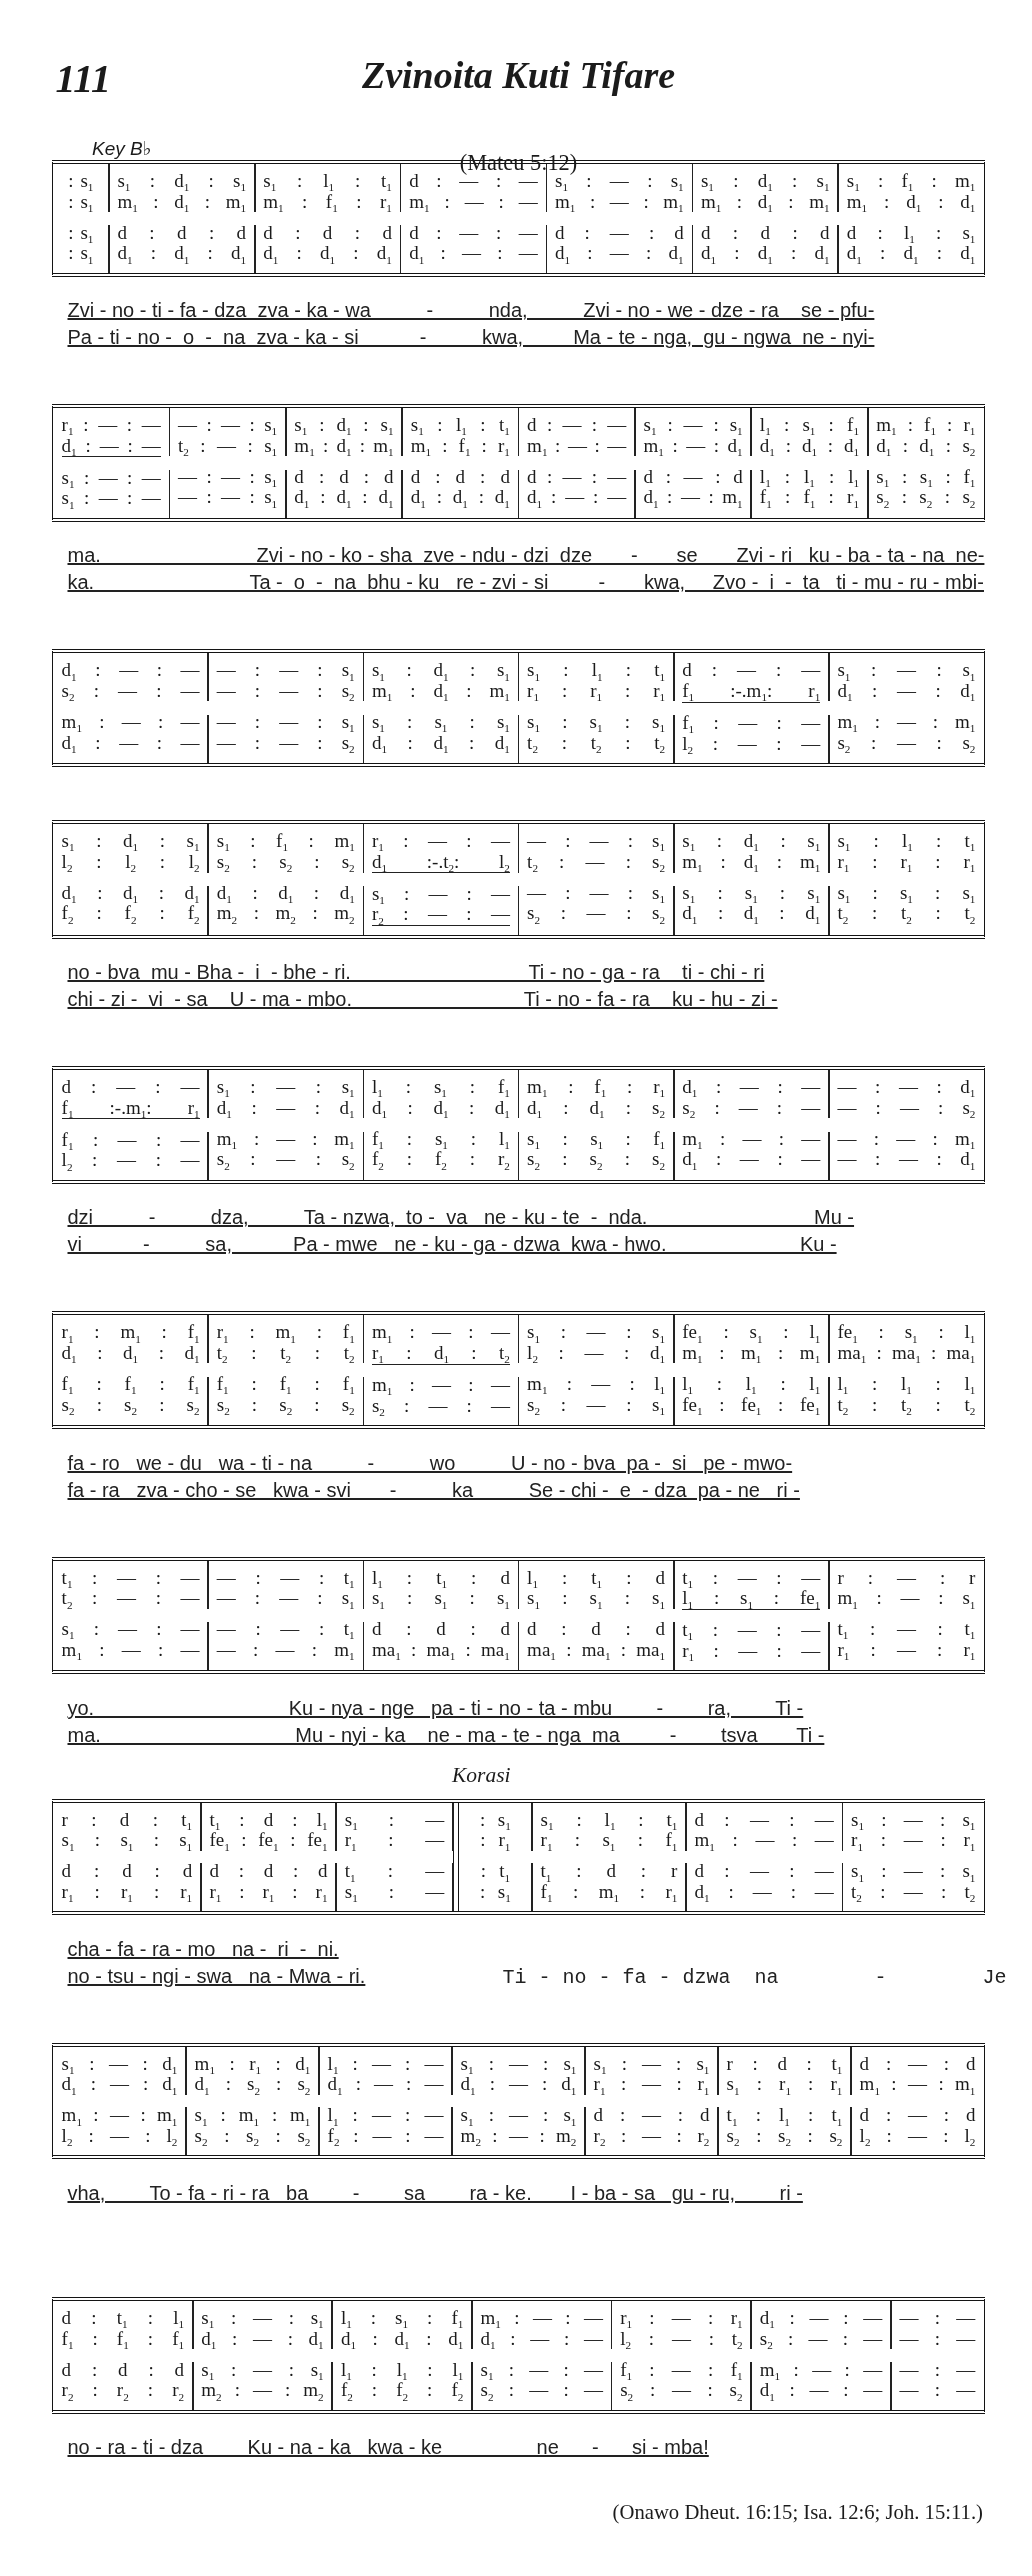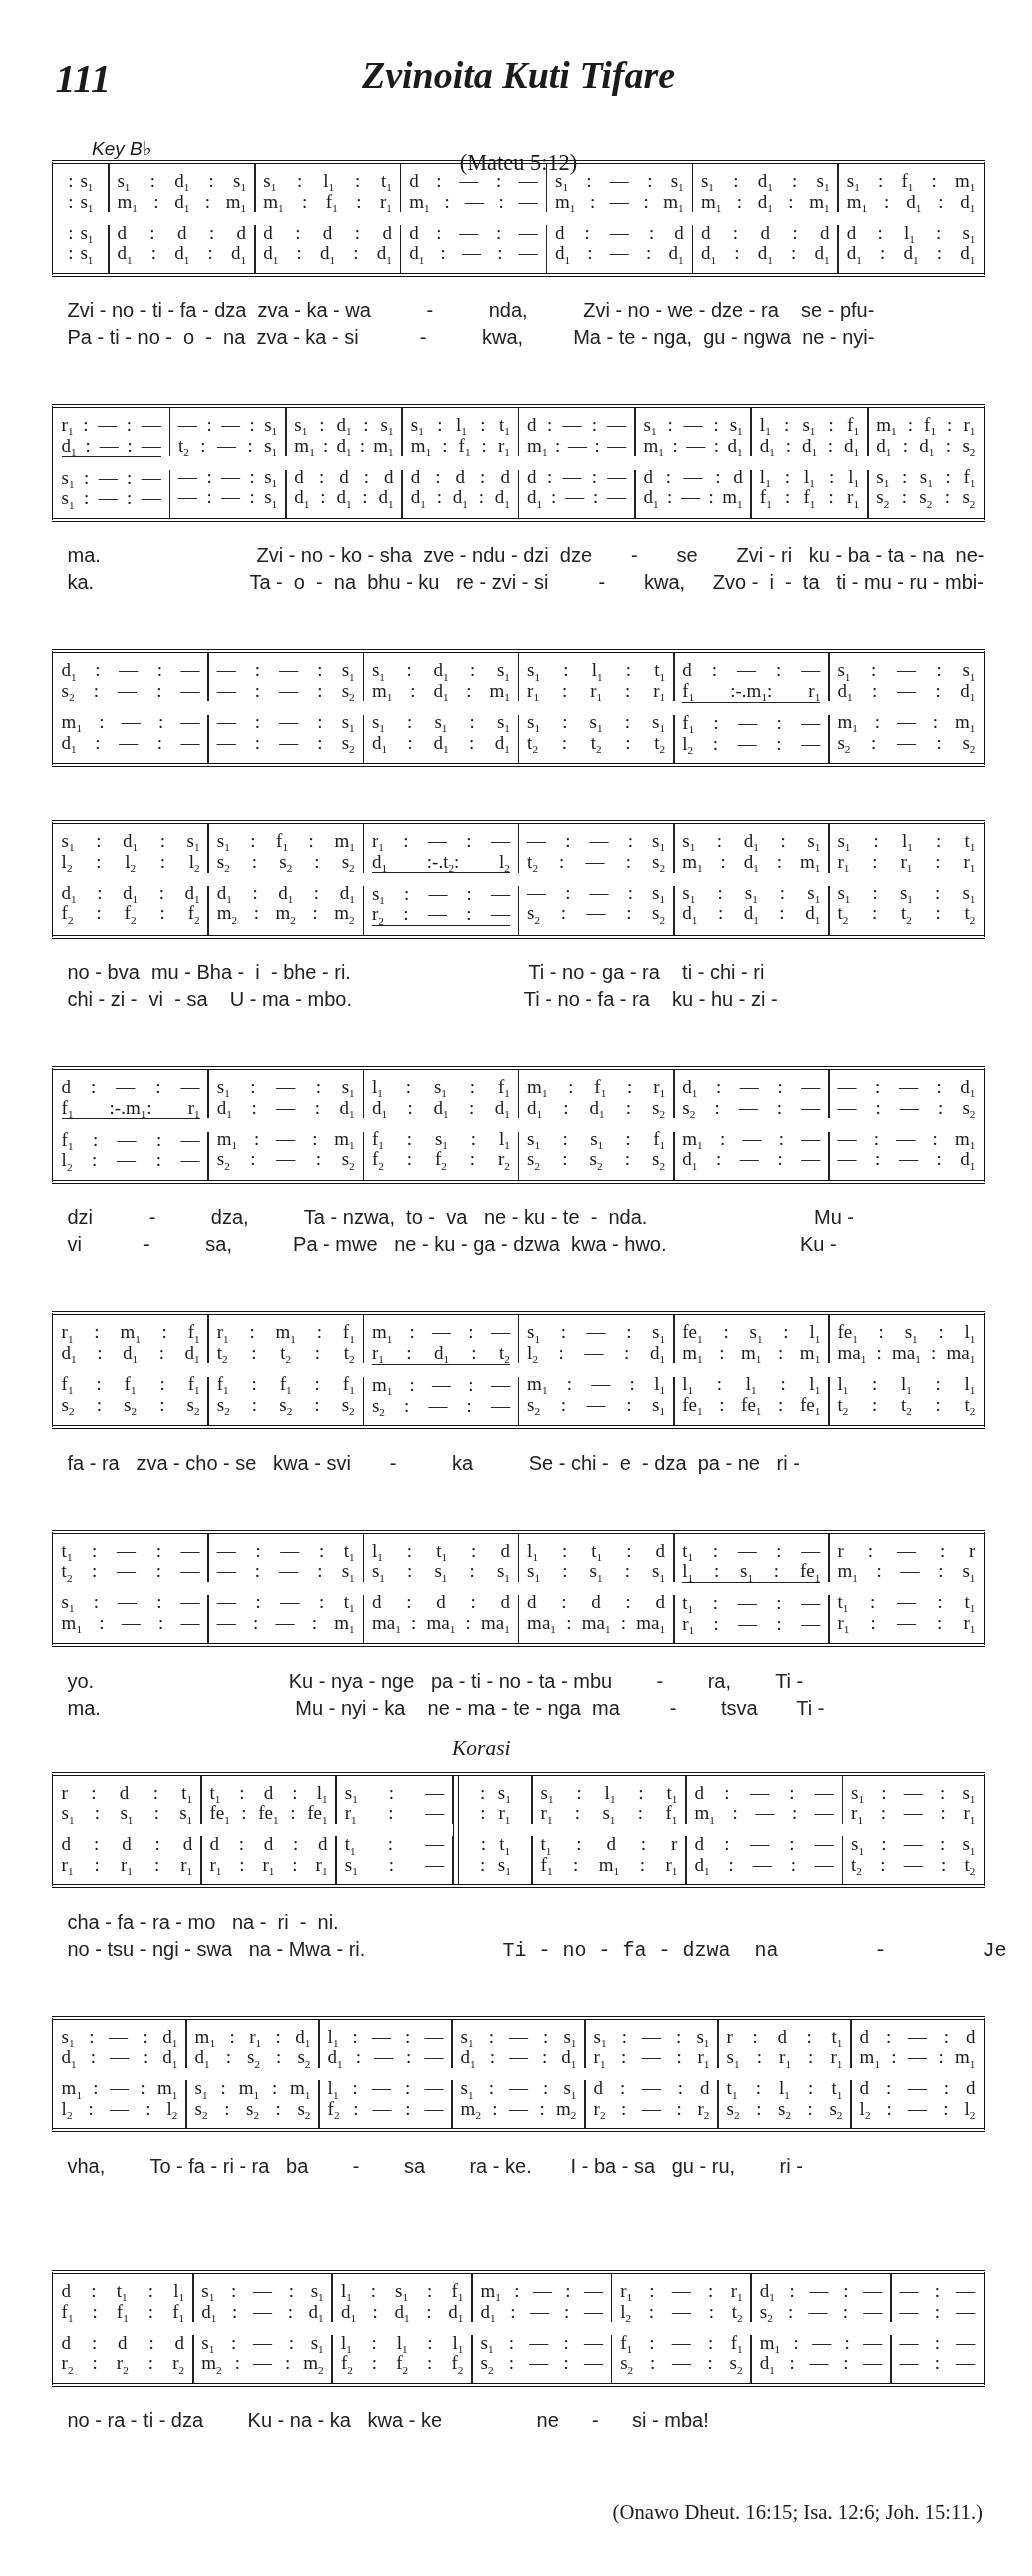--- a/index.html
+++ b/index.html
@@ -63,21 +63,21 @@
   .voice.evenly { justify-content:space-evenly; }
   .voice.tenor { margin-top:10.3px; }
   .voice.uline { border-bottom:1.4px solid #222; }
   .voice sub { font-size:11.2px; line-height:0; vertical-align:baseline; position:relative; top:4.3px; }
   
   .lyrics {
     position:relative; margin:20.7px 0 0 15.5px;
     font:20px "Liberation Sans","DejaVu Sans",sans-serif;
     white-space:pre; color:#222;
   }
-  .lyric-line { height:27px; line-height:27px; }
+  .lyric-line { height:27px; line-height:27px;text-decoration:underline; }
   .lyric-mid { position:absolute; left:435px; top:28px; height:27px; line-height:27px;font-family:Liberation Mono, monospace; }
   
   .korasi {
     margin:13.8px 0 12px 400px;
     font:italic 21.5px "Liberation Serif","DejaVu Serif",serif;
     height:24px;
   }
   .footer-ref {
     position:absolute; right:50px; top:2501px;
     font:20.7px "Liberation Serif","DejaVu Serif",serif;
@@ -1267,21 +1267,21 @@
             </div>
             <div class="voice bass">
               <span>t<sub>2</sub></span>
               <span>:</span>
               <span>t<sub>2</sub></span>
               <span>:</span>
               <span>t<sub>2</sub></span>
             </div>
           </div>
         </div>
-        <div class="lyrics"><div class="lyric-line">fa - ra   zva - cho - se   kwa - svi       -          ka          Se - chi -  e  - dza  pa - ne   ri -</div></div>
+        <div class="lyrics"><div class="lyric-line">fa - ro   we - du   wa - ti - na          -          wo          U - no - bva  pa -  si   pe - mwo-</div><div class="lyric-line">fa - ra   zva - cho - se   kwa - svi       -          ka          Se - chi -  e  - dza  pa - ne   ri -</div></div>
       </section>
       <section class="system tight">
         <div class="score-box">
           <div class="measure barred" style="flex: 1 1 0px;">
             <div class="voice soprano">
               <span>t<sub>1</sub></span>
               <span>:</span>
               <span>—</span>
               <span>:</span>
               <span>—</span>

